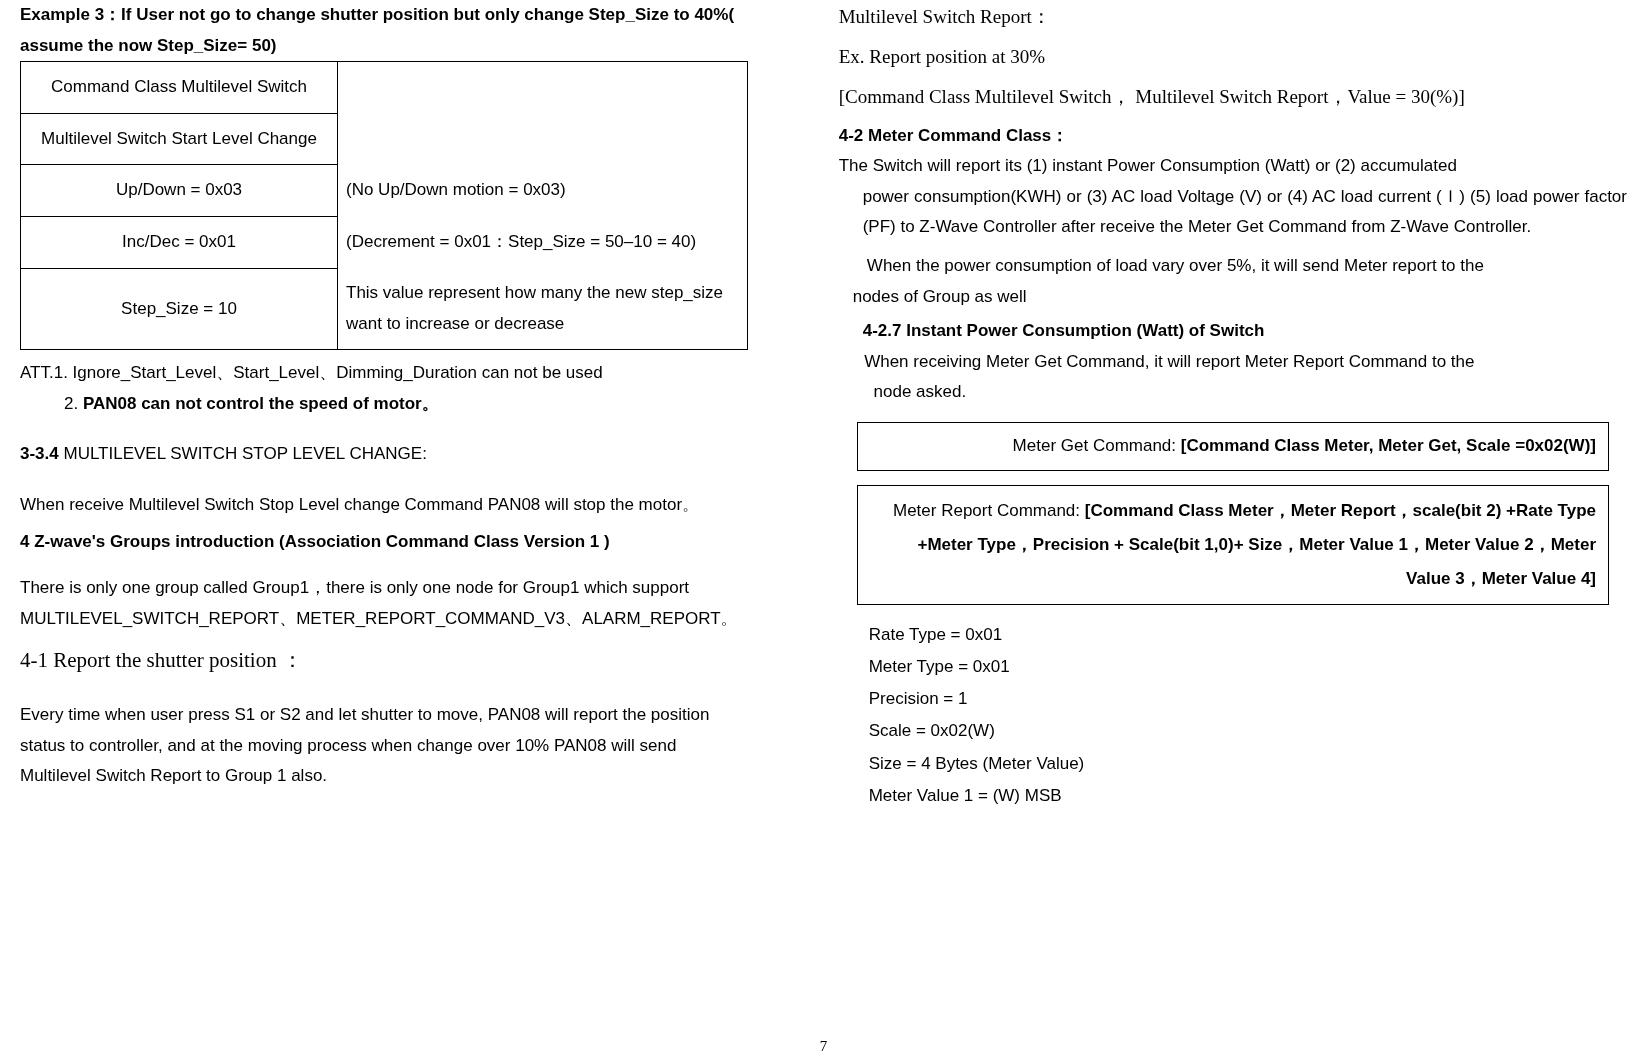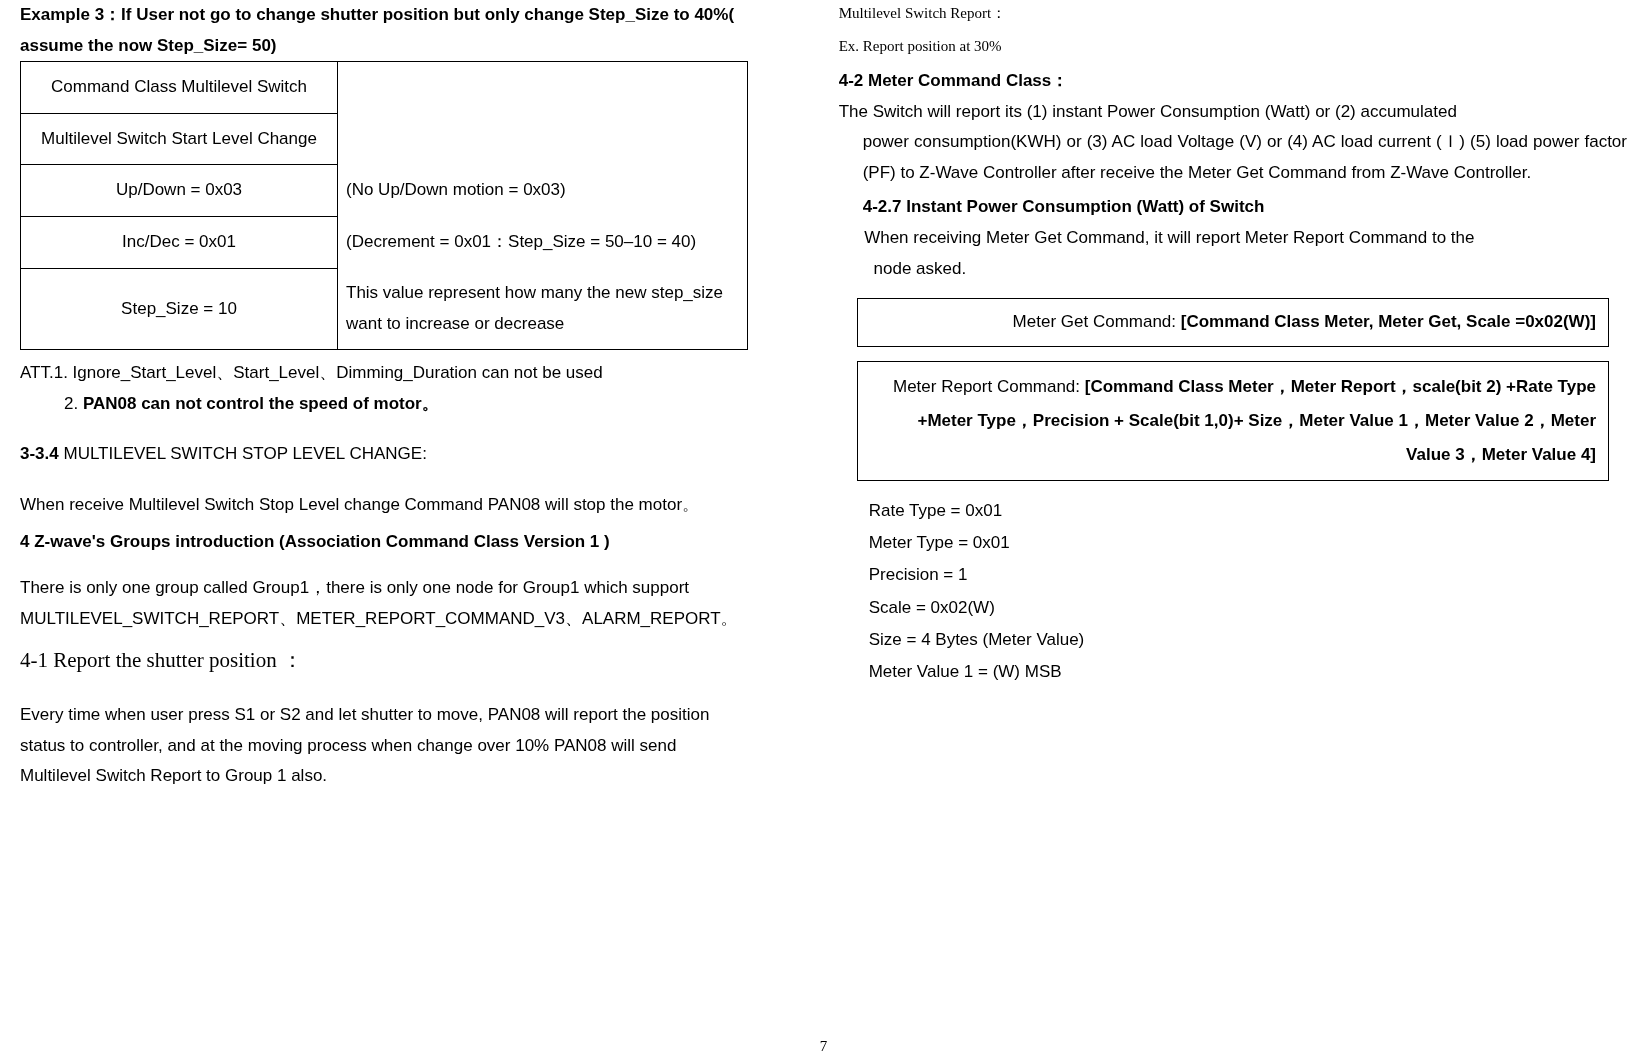--- a/index.html
+++ b/index.html
@@ -44,21 +44,21 @@
     text-align: left;
     border-bottom: none;
     border-top: none;
   }
   table.ex3 tr:first-child td.rcell { border-top: 1px solid #000; }
   table.ex3 tr:last-child td.rcell { border-bottom: 1px solid #000; line-height:1.8; }
   .indent1 { padding-left: 44px; }
   .heading334 { margin-top: 20px; }
   .section4 { margin-top: 8px; }
   .h41 { font-family: 'Times New Roman', serif; font-size: 21px; margin-top: 8px; }
-  .right-h { font-family: 'Times New Roman', serif; font-size: 15px; }
+  .right-h { font-family: 'Times New Roman', serif; font-size: 19px; }
   .box {
     border: 1px solid #000;
     padding: 8px 12px;
     margin: 14px 18px 14px 18px;
     text-align: right;
   }
   .box .boxline { line-height: 2.0; }
   .params { padding-left: 30px; line-height: 1.9; }
   .para-text { margin-top: 20px; }
   .att { margin-top: 4px; }
@@ -124,27 +124,31 @@
     <div class="bold section4 groups-intro">4    Z-wave's Groups introduction (Association Command Class Version 1 )</div>
     <div class="groups-body">There is only one group called Group1，there is only one node for Group1 which support MULTILEVEL_SWITCH_REPORT、METER_REPORT_COMMAND_V3、ALARM_REPORT。</div>
 
     <div class="h41">4-1 Report the shutter position ：</div>
     <div class="para-text">Every time when user press S1 or S2 and let shutter to move, PAN08 will report the position status to controller, and at the moving process when change over 10% PAN08 will send Multilevel Switch Report to Group 1 also.</div>
   </div>
 
   <div class="col col-right">
     <div class="right-h">Multilevel Switch Report：</div>
     <div class="right-h" style="margin-top:6px;">Ex. Report position at 30%</div>
+    <div class="right-h" style="margin-top:6px;">[Command Class Multilevel Switch， Multilevel Switch Report，Value = 30(%)]</div>
 
     <div class="bold h42">4-2 Meter Command Class：</div>
     <div style="text-align:justify;">
       <span>The Switch will report its (1) instant Power Consumption (Watt) or (2) accumulated</span>
       <div class="meter-desc">power consumption(KWH) or (3) AC load Voltage (V) or (4) AC load current (Ｉ) (5) load power factor (PF)  to Z-Wave Controller after receive the Meter Get Command from Z-Wave Controller.</div>
     </div>
 
+    <div class="meter-note">
+      &nbsp;&nbsp;&nbsp;When the power consumption of load vary over 5%, it will send Meter report to the<br>nodes of Group as well
+    </div>
 
     <div class="bold h421">4-2.7 Instant Power Consumption (Watt) of Switch</div>
     <div class="h421-text">
       &nbsp;&nbsp;When receiving Meter Get Command, it will report Meter Report Command to the<br>&nbsp;&nbsp;&nbsp;&nbsp;node asked.
     </div>
 
     <div class="box">
       <span>Meter Get Command: </span><span class="bold">[Command Class Meter, Meter Get, Scale =0x02(W)]</span>
     </div>
 

